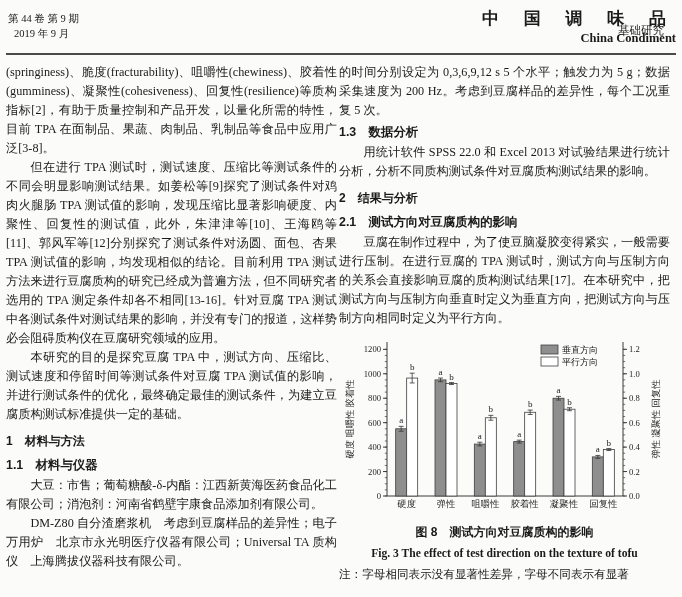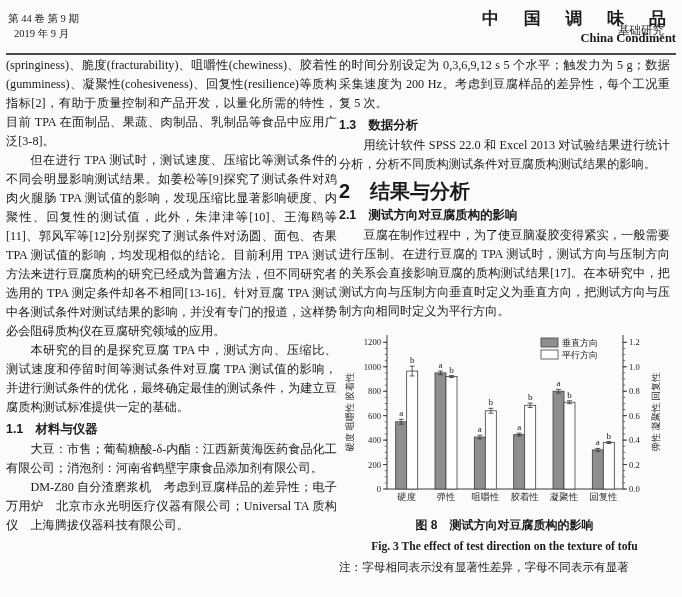--- a/index.html
+++ b/index.html
@@ -9,25 +9,25 @@
   
   .hdr{position:relative;height:46px;}
   .hdr-left{position:absolute;left:2px;top:6px;font-size:10.5px;line-height:1.45;}
   .hdr-left .l2{padding-left:6px;}
   .hdr-center{text-align:right;padding-top:2px;}
   .jcn{font-size:17px;letter-spacing:10px;font-family:"Liberation Sans","DejaVu Sans",sans-serif;font-weight:600;}
   .jen{font-size:12.5px;font-weight:bold;margin-top:1px;}
   .hdr-right{position:absolute;right:12px;top:18px;font-size:11.5px;font-family:"Liberation Sans","DejaVu Sans",sans-serif;text-align:center;}
   .rule{border:0;border-top:2.6px solid #4a4a4a;margin:2px 0 0 0;}
   
-  .cols{display:flex;gap:2px;padding-top:1px;}
+  .cols{display:flex;gap:2px;padding-top:8px;}
   .col{width:331px;font-size:12.2px;line-height:19px;text-align:justify;}
   .col p{margin:0;}
   .ind{text-indent:2em;}
-  h2.sec{font-family:"Liberation Sans","DejaVu Sans",sans-serif;font-size:20px;font-weight:700;margin:7px 0 5px 0;line-height:20px;}
+  h2.sec{font-family:"Liberation Sans","DejaVu Sans",sans-serif;font-size:12px;font-weight:700;margin:7px 0 5px 0;line-height:20px;}
   h3.sub{font-family:"Liberation Sans","DejaVu Sans",sans-serif;font-size:12.4px;font-weight:700;margin:3px 0 2px 0;line-height:18px;}
   
   .fig{margin-top:4px;}
   .fig svg{display:block;margin:0 auto;}
   .cap1{font-family:"Liberation Sans","DejaVu Sans",sans-serif;font-size:12px;font-weight:700;text-align:center;margin-top:3px;}
   .cap2{font-size:11.6px;font-weight:700;text-align:center;margin-top:2px;}
   .cap3{font-size:11.6px;text-align:left;margin-top:2px;}
 </style>
 </head>
 <body>
@@ -46,20 +46,21 @@
     <div class="hdr-right">基础研究</div>
   </div>
   <hr class="rule">
 
   <div class="cols">
 
     <div class="col">
       <p>(springiness)、脆度(fracturability)、咀嚼性(chewiness)、胶着性(gumminess)、凝聚性(cohesiveness)、回复性(resilience)等质构指标[2]，有助于质量控制和产品开发，以量化所需的特性，目前 TPA 在面制品、果蔬、肉制品、乳制品等食品中应用广泛[3-8]。</p>
       <p class="ind">但在进行 TPA 测试时，测试速度、压缩比等测试条件的不同会明显影响测试结果。如姜松等[9]探究了测试条件对鸡肉火腿肠 TPA 测试值的影响，发现压缩比显著影响硬度、内聚性、回复性的测试值，此外，朱津津等[10]、王海鸥等[11]、郭风军等[12]分别探究了测试条件对汤圆、面包、杏果 TPA 测试值的影响，均发现相似的结论。目前利用 TPA 测试方法来进行豆腐质构的研究已经成为普遍方法，但不同研究者选用的 TPA 测定条件却各不相同[13-16]。针对豆腐 TPA 测试中各测试条件对测试结果的影响，并没有专门的报道，这样势必会阻碍质构仪在豆腐研究领域的应用。</p>
       <p class="ind">本研究的目的是探究豆腐 TPA 中，测试方向、压缩比、测试速度和停留时间等测试条件对豆腐 TPA 测试值的影响，并进行测试条件的优化，最终确定最佳的测试条件，为建立豆腐质构测试标准提供一定的基础。</p>
+      <h2 class="sec">1　材料与方法</h2>
       <h3 class="sub">1.1　材料与仪器</h3>
       <p class="ind">大豆：市售；葡萄糖酸-δ-内酯：江西新黄海医药食品化工有限公司；消泡剂：河南省鹤壁宇康食品添加剂有限公司。</p>
       <p class="ind">DM-Z80 自分渣磨浆机　考虑到豆腐样品的差异性；电子万用炉　北京市永光明医疗仪器有限公司；Universal TA 质构仪　上海腾拔仪器科技有限公司。</p>
     </div>
 
     <div class="col">
       <p>的时间分别设定为 0,3,6,9,12 s 5 个水平；触发力为 5 g；数据采集速度为 200 Hz。考虑到豆腐样品的差异性，每个工况重复 5 次。</p>
       <h3 class="sub">1.3　数据分析</h3>
       <p class="ind">用统计软件 SPSS 22.0 和 Excel 2013 对试验结果进行统计分析，分析不同质构测试条件对豆腐质构测试结果的影响。</p>
       <h2 class="sec">2　结果与分析</h2>

